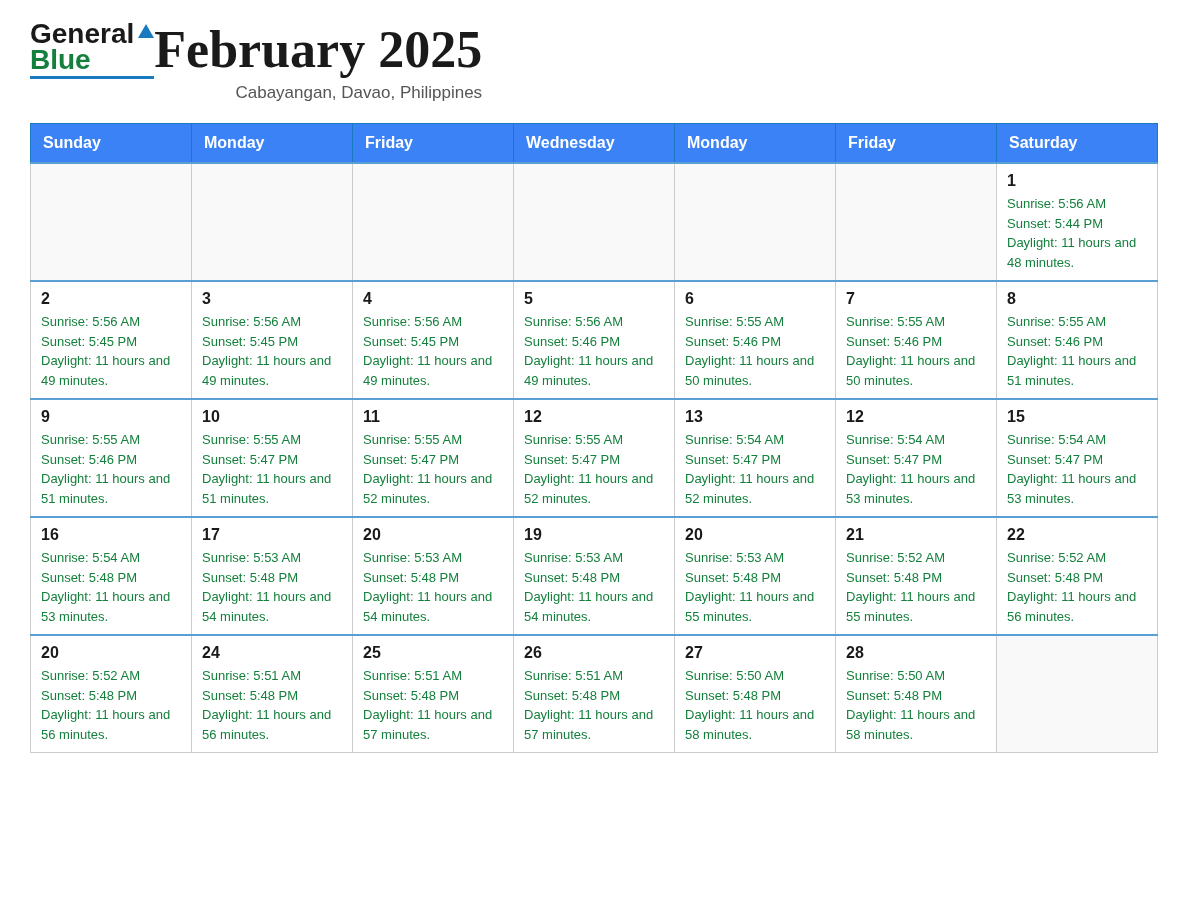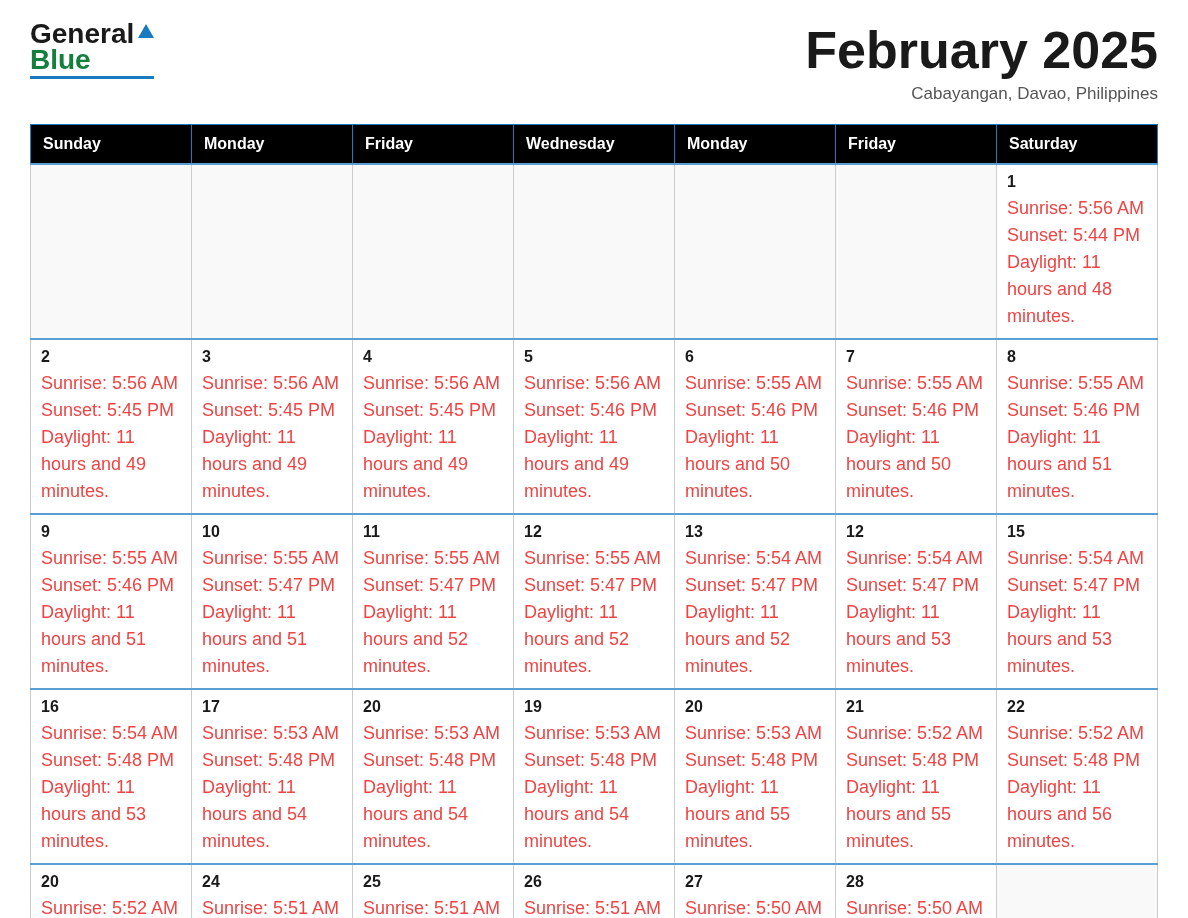--- a/index.html
+++ b/index.html
@@ -5,21 +5,21 @@
     * { margin: 0; padding: 0; box-sizing: border-box; }
     body {
       font-family: Arial, sans-serif;
       background: #fff;
       width: 1188px;
       min-height: 918px;
       padding: 20px 30px;
     }
     .header {
       display: flex;
-      justify-content: space-between;
+      justify-content: flex-start;
       align-items: flex-start;
       margin-bottom: 20px;
     }
     .logo {
       display: flex;
       flex-direction: column;
       align-items: flex-start;
     }
     .logo-general {
       font-size: 28px;
@@ -39,32 +39,33 @@
       background: #1a7abf;
       margin-top: 2px;
     }
     .title-block {
       text-align: right;
     }
     .title-month {
       font-size: 52px;
       font-weight: bold;
       color: #1a1a1a;
+      font-family: Liberation Serif, serif;
     }
     .title-location {
       font-size: 17px;
       color: #555;
       margin-top: 4px;
     }
     .calendar {
       width: 100%;
       border-collapse: collapse;
     }
     .calendar th {
-      background: #000000;
+      background: #3b82f6;
       color: #fff;
       font-size: 16px;
       font-weight: bold;
       padding: 10px 12px;
       text-align: left;
       border: 1px solid #1a7abf;
     }
     .calendar td {
       vertical-align: top;
       border: 1px solid #ccc;
@@ -78,22 +79,22 @@
       border-top: 2px solid #5a9fd4;
     }
     .day-number {
       font-size: 16px;
       font-weight: bold;
       color: #1a1a1a;
       display: block;
       margin-bottom: 4px;
     }
     .day-info {
-      font-size: 18px;
-      color: #ef4444;
+      font-size: 13px;
+      color: #15803d;
       line-height: 1.5;
     }
     .empty-cell {
       background: #f9f9f9;
     }
   </style>
 </head>
 <body>
 
 <div class="header">

